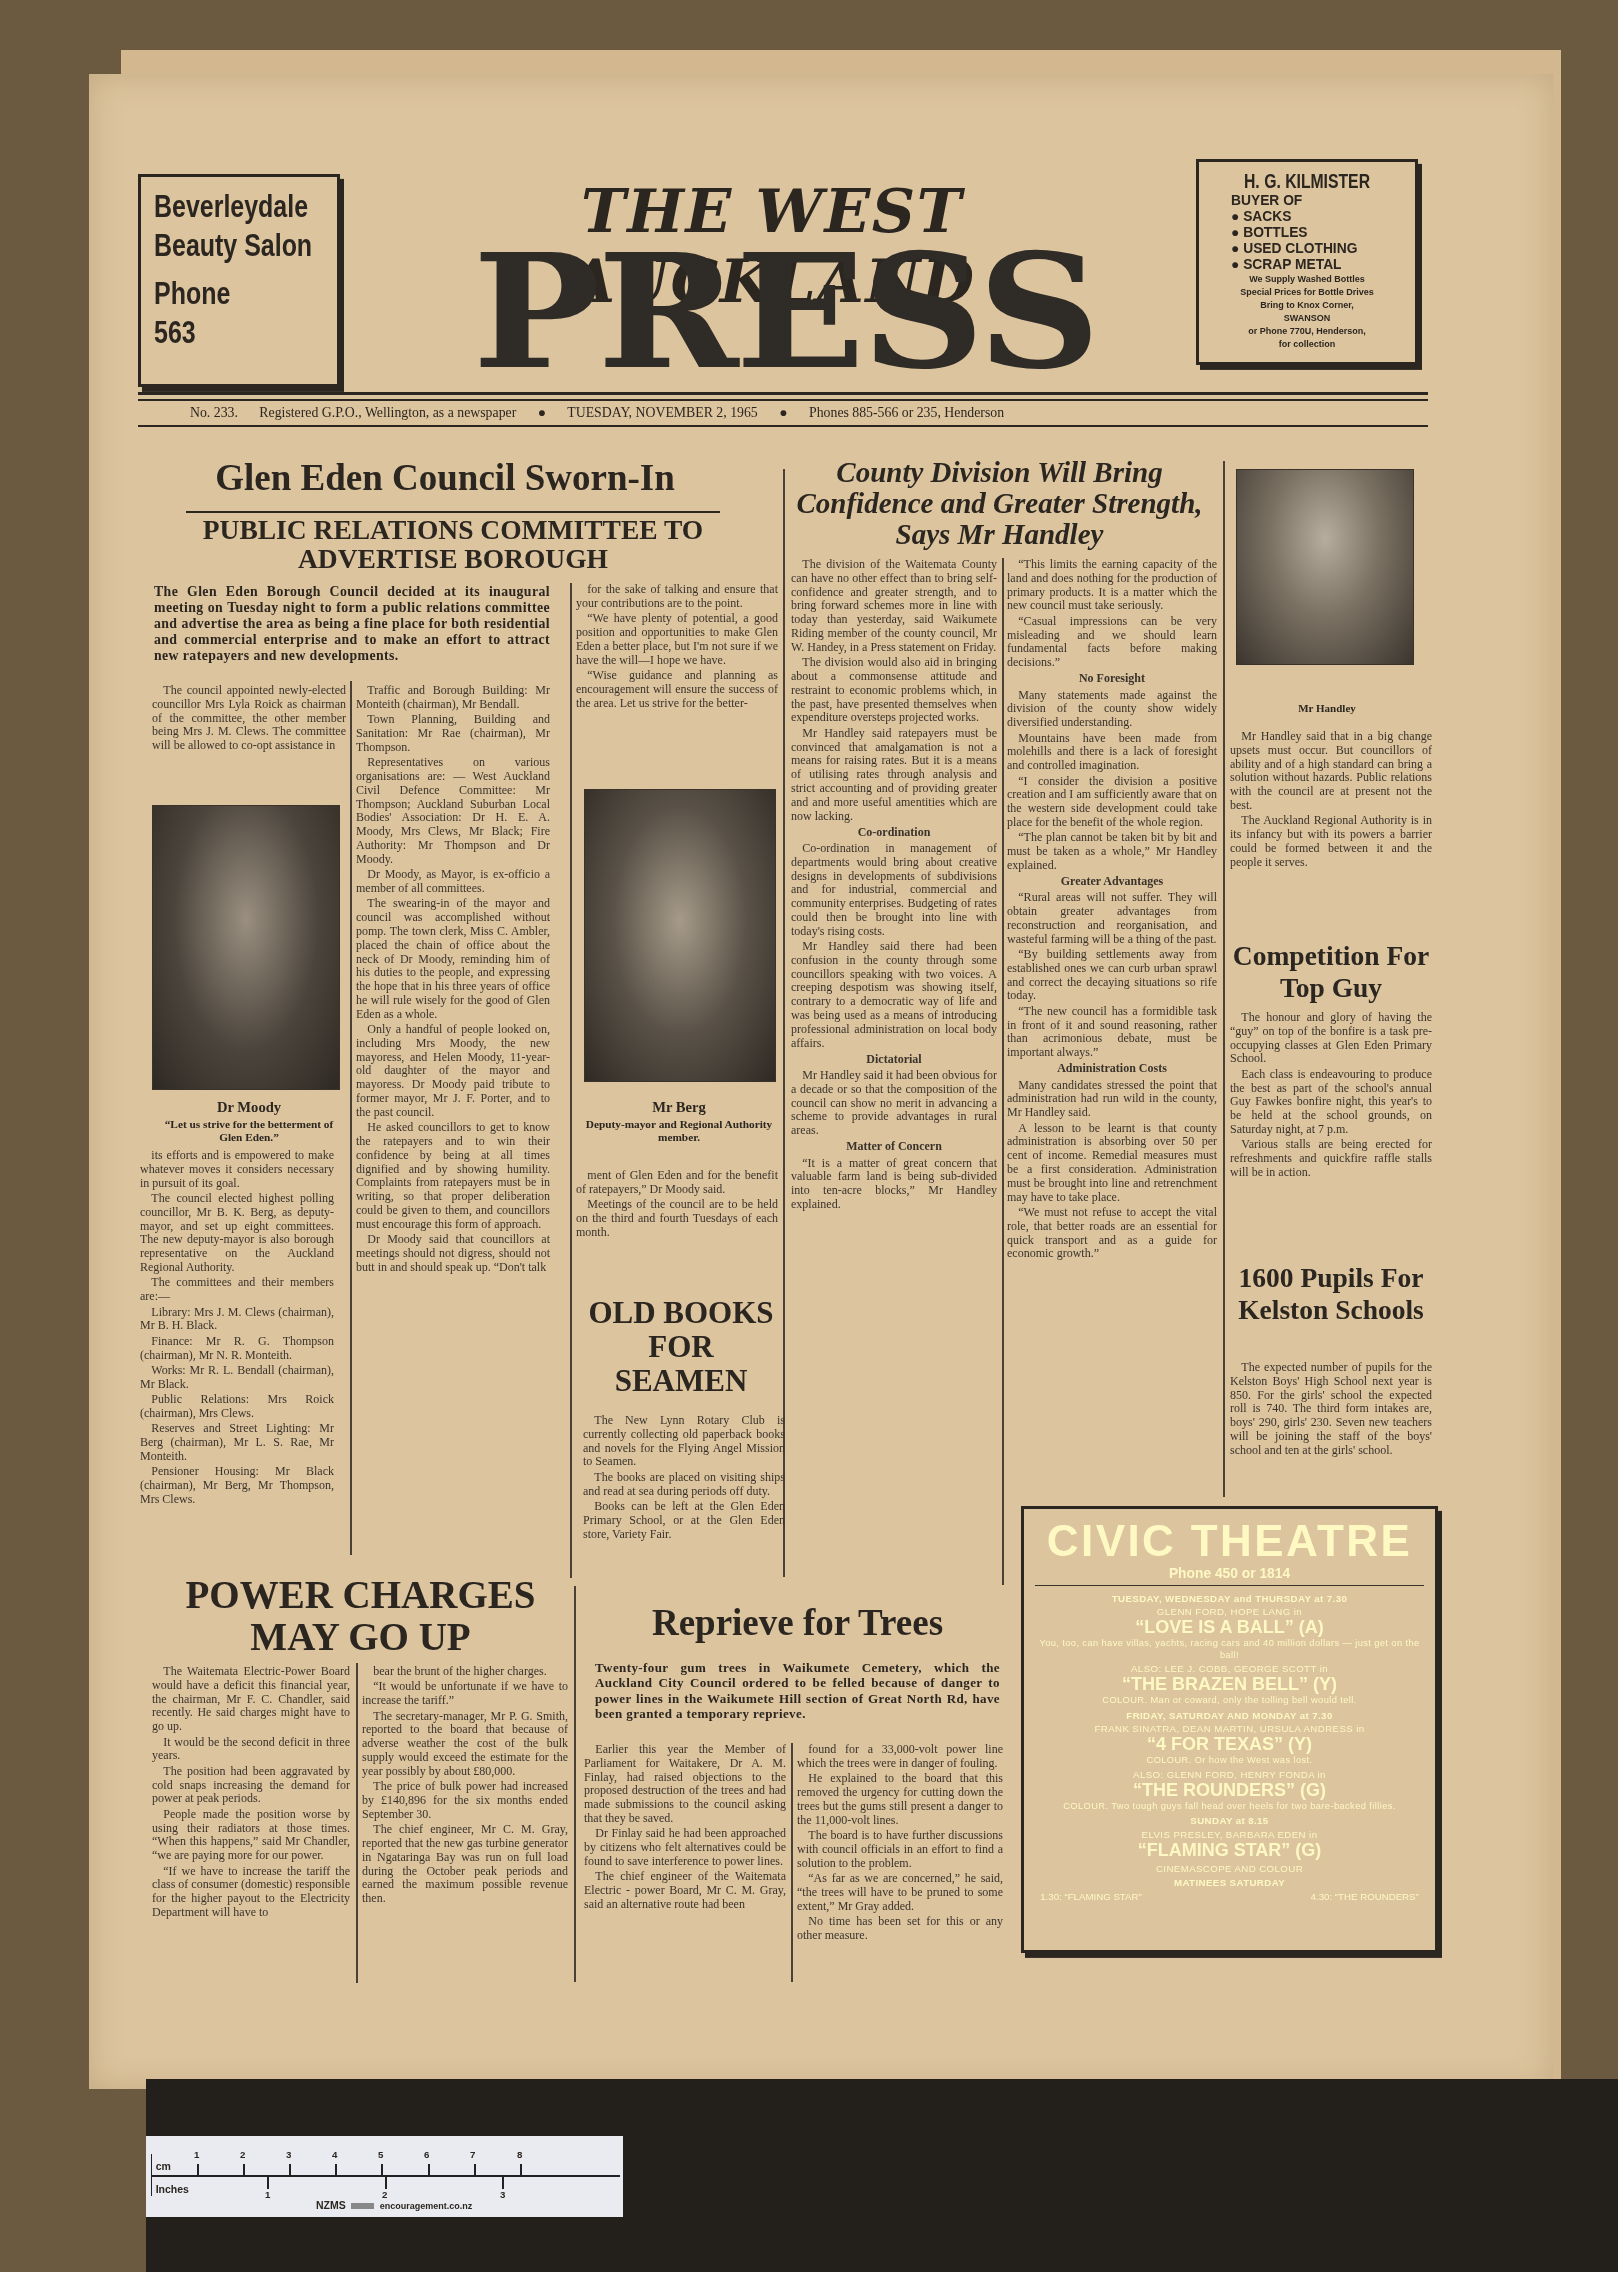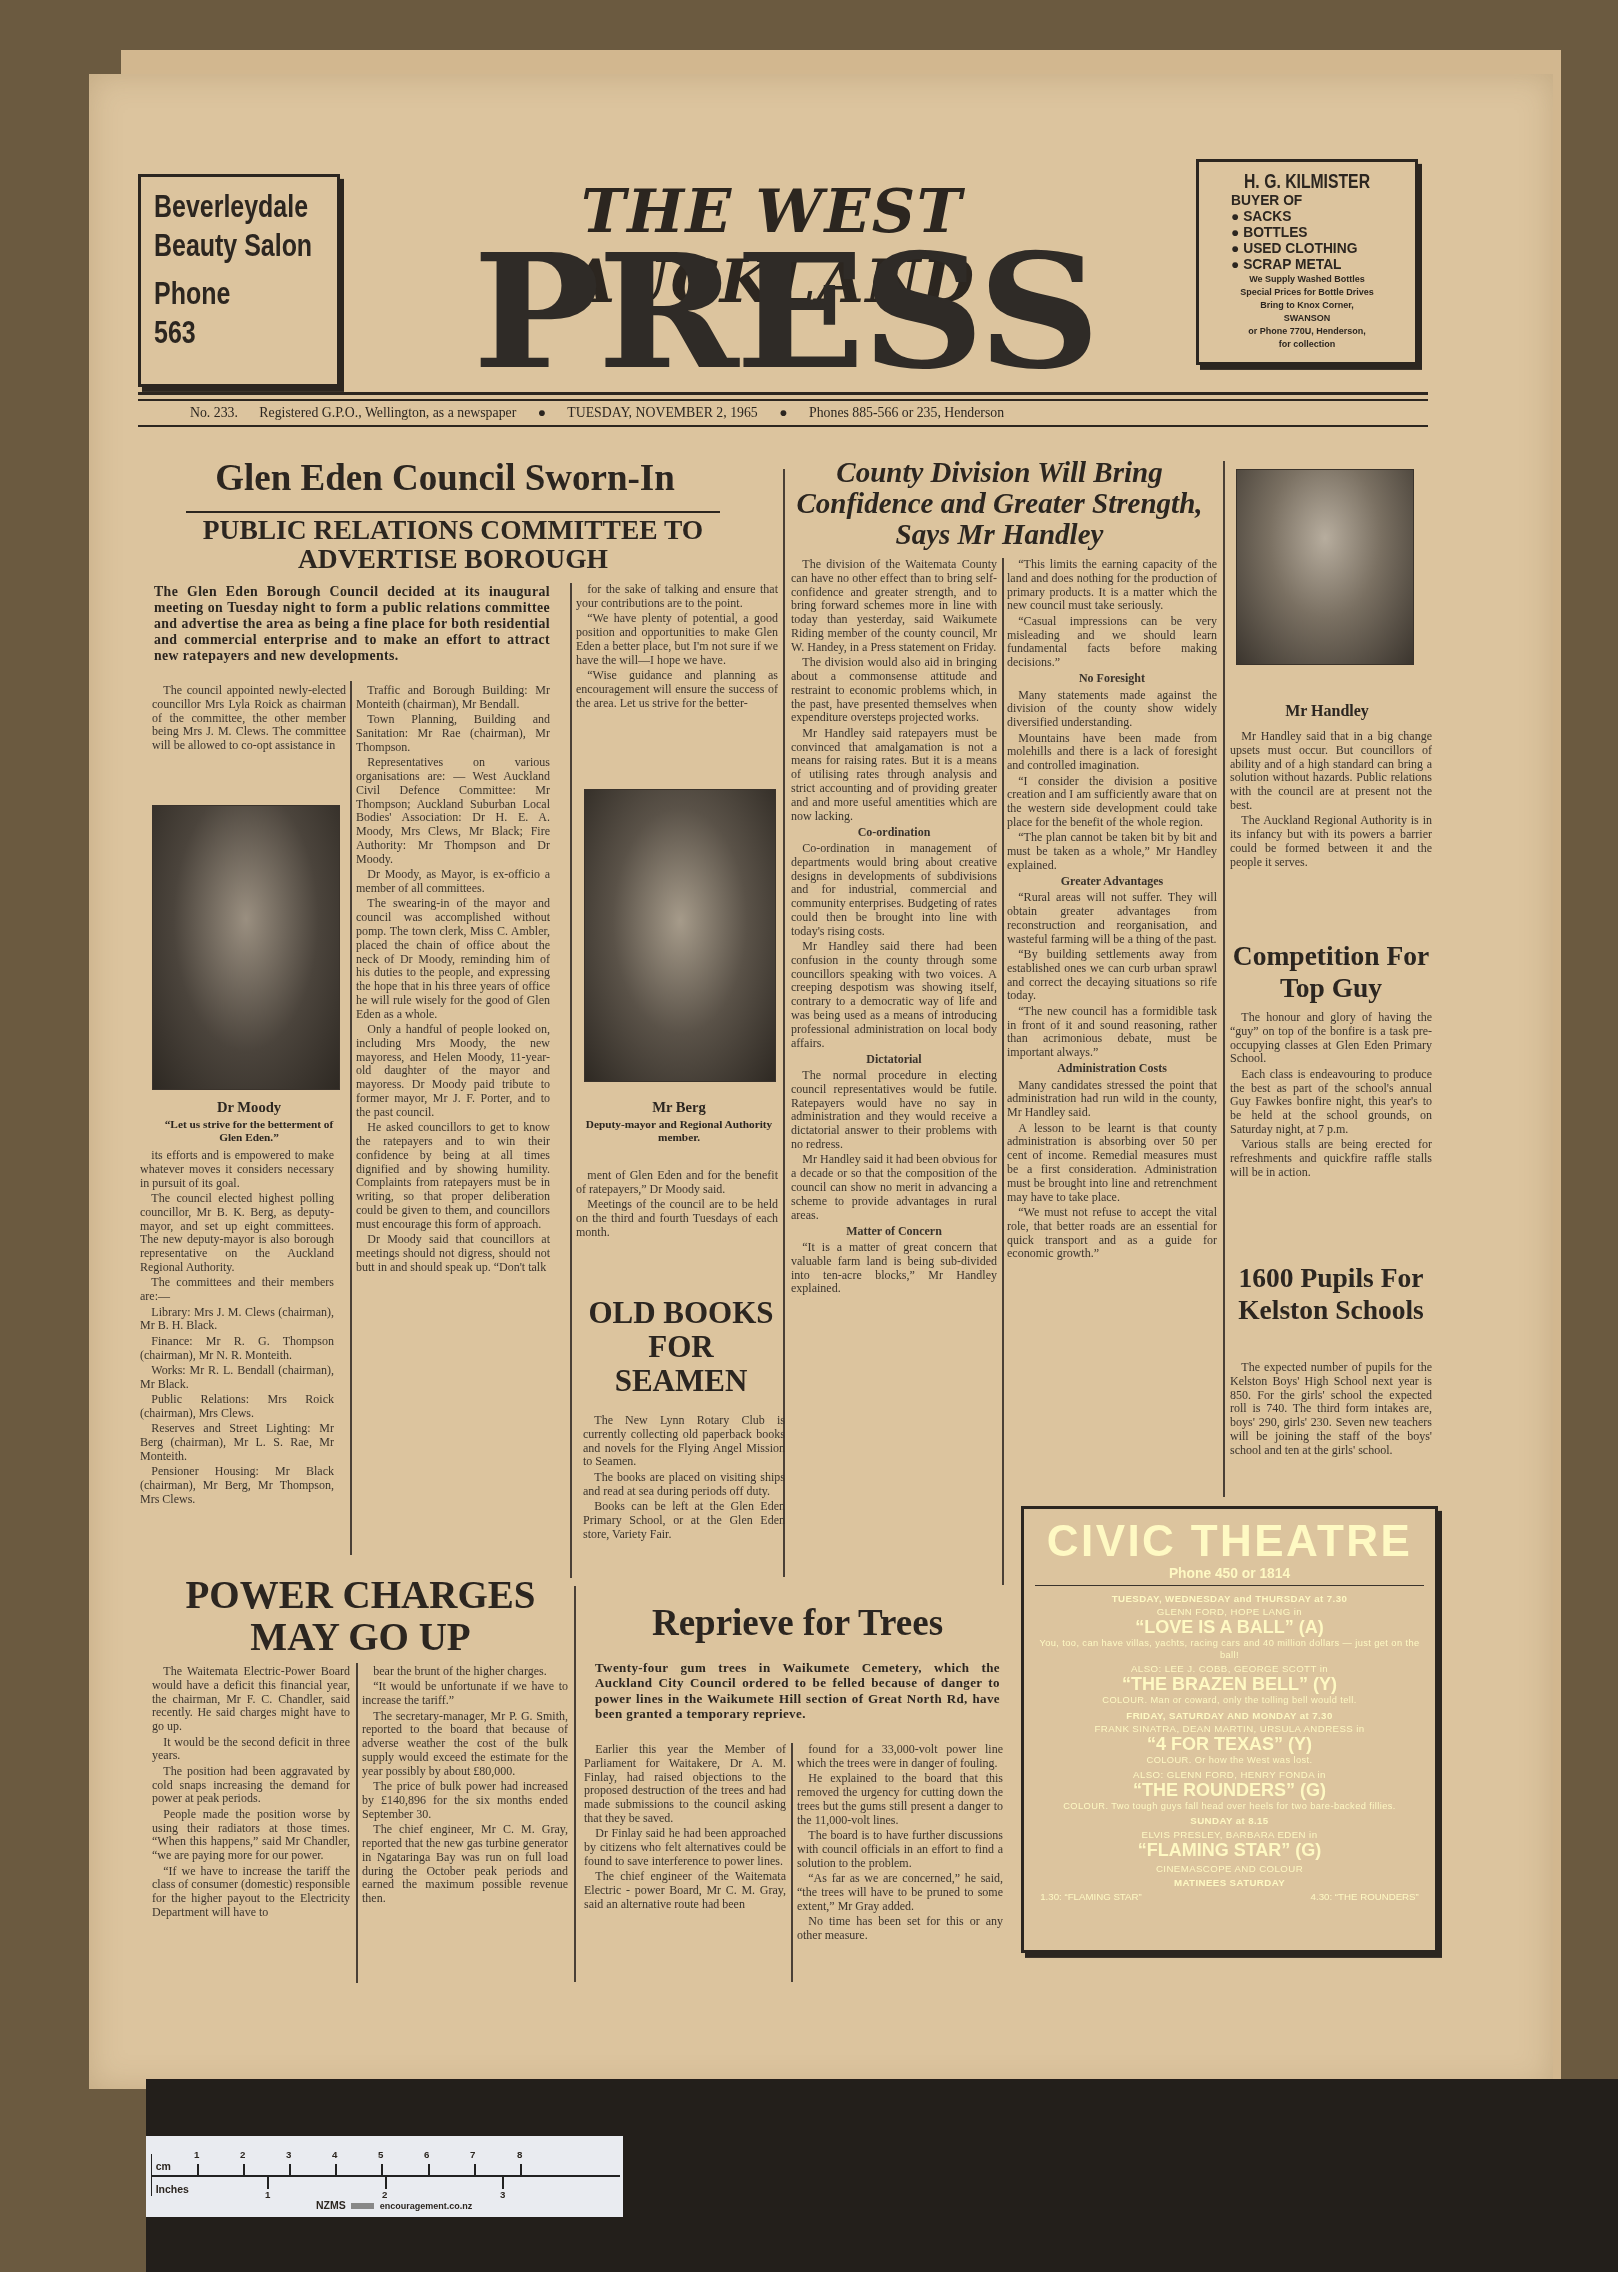--- a/index.html
+++ b/index.html
@@ -138,21 +138,20 @@
 
 <div class="hd" style="left:789px;top:457px;width:421px;font-size:29px;line-height:31px;font-style:italic;">County Division Will Bring Confidence and Greater Strength, Says Mr Handley</div>
 <div class="body" style="left:791px;top:558px;width:206px;">
   <p>The division of the Waitemata County can have no other effect than to bring self-confidence and greater strength, and to bring forward schemes more in line with today than yesterday, said Waikumete Riding member of the county council, Mr W. Handey, in a Press statement on Friday.</p>
   <p>The division would also aid in bringing about a commonsense attitude and restraint to economic problems which, in the past, have presented themselves when expenditure oversteps projected works.</p>
   <p>Mr Handley said ratepayers must be convinced that amalgamation is not a means for raising rates. But it is a means of utilising rates through analysis and strict accounting and of providing greater and and more useful amentities which are now lacking.</p>
   <div class="sub">Co-ordination</div>
   <p>Co-ordination in management of departments would bring about creative designs in developments of subdivisions and for industrial, commercial and community enterprises. Budgeting of rates could then be brought into line with today's rising costs.</p>
   <p>Mr Handley said there had been confusion in the county through some councillors speaking with two voices. A creeping despotism was showing itself, contrary to a democratic way of life and was being used as a means of introducing professional administration on local body affairs.</p>
   <div class="sub">Dictatorial</div>
-  <p>The normal procedure in electing council representatives would be futile. Ratepayers would have no say in administration and they would receive a dictatorial answer to their problems with no redress.</p>
   <p>Mr Handley said it had been obvious for a decade or so that the composition of the council can show no merit in advancing a scheme to provide advantages in rural areas.</p>
   <div class="sub">Matter of Concern</div>
   <p>“It is a matter of great concern that valuable farm land is being sub-divided into ten-acre blocks,” Mr Handley explained.</p>
 </div>
 <div class="col-rule" style="left:1002px;top:558px;height:1027px;"></div>
 <div class="body" style="left:1007px;top:558px;width:210px;">
   <p>“This limits the earning capacity of the land and does nothing for the production of primary products. It is a matter which the new council must take seriously.</p>
   <p>“Casual impressions can be very misleading and we should learn fundamental facts before making decisions.”</p>
   <div class="sub">No Foresight</div>
   <p>Many statements made against the division of the county show widely diversified understanding.</p>
@@ -164,21 +163,21 @@
   <p>“By building settlements away from established ones we can curb urban sprawl and correct the decaying situations so rife today.</p>
   <p>“The new council has a formidible task in front of it and sound reasoning, rather than acrimonious debate, must be important always.”</p>
   <div class="sub">Administration Costs</div>
   <p>Many candidates stressed the point that administration had run wild in the county, Mr Handley said.</p>
   <p>A lesson to be learnt is that county administration is absorbing over 50 per cent of income. Remedial measures must be a first consideration. Administration must be brought into line and retrenchment may have to take place.</p>
   <p>“We must not refuse to accept the vital role, that better roads are an essential for quick transport and as a guide for economic growth.”</p>
 </div>
 <div class="col-rule" style="left:1223px;top:461px;height:1036px;"></div>
 
 <div class="photo" style="left:1236px;top:469px;width:176px;height:194px;background:radial-gradient(ellipse at 50% 35%,#b7ad9e 0%,#7a7062 45%,#3b352e 100%);"></div>
-<div class="cap" style="left:1230px;top:702px;width:194px;font-size:16px;">Mr Handley</div>
+<div class="cap" style="left:1230px;top:702px;width:194px;font-size:11px;">Mr Handley</div>
 <div class="body" style="left:1230px;top:730px;width:202px;">
   <p>Mr Handley said that in a big change upsets must occur. But councillors of ability and of a high standard can bring a solution without hazards. Public relations with the council are at present not the best.</p>
   <p>The Auckland Regional Authority is in its infancy but with its powers a barrier could be formed between it and the people it serves.</p>
 </div>
 
 <div class="hd" style="left:1230px;top:940px;width:202px;font-size:27.5px;line-height:32px;">Competition For Top Guy</div>
 <div class="body" style="left:1230px;top:1011px;width:202px;">
   <p>The honour and glory of having the “guy” on top of the bonfire is a task pre-occupying classes at Glen Eden Primary School.</p>
   <p>Each class is endeavouring to produce the best as part of the school's annual Guy Fawkes bonfire night, this year's to be held at the school grounds, on Saturday night, at 7 p.m.</p>
   <p>Various stalls are being erected for refreshments and quickfire raffle stalls will be in action.</p>

